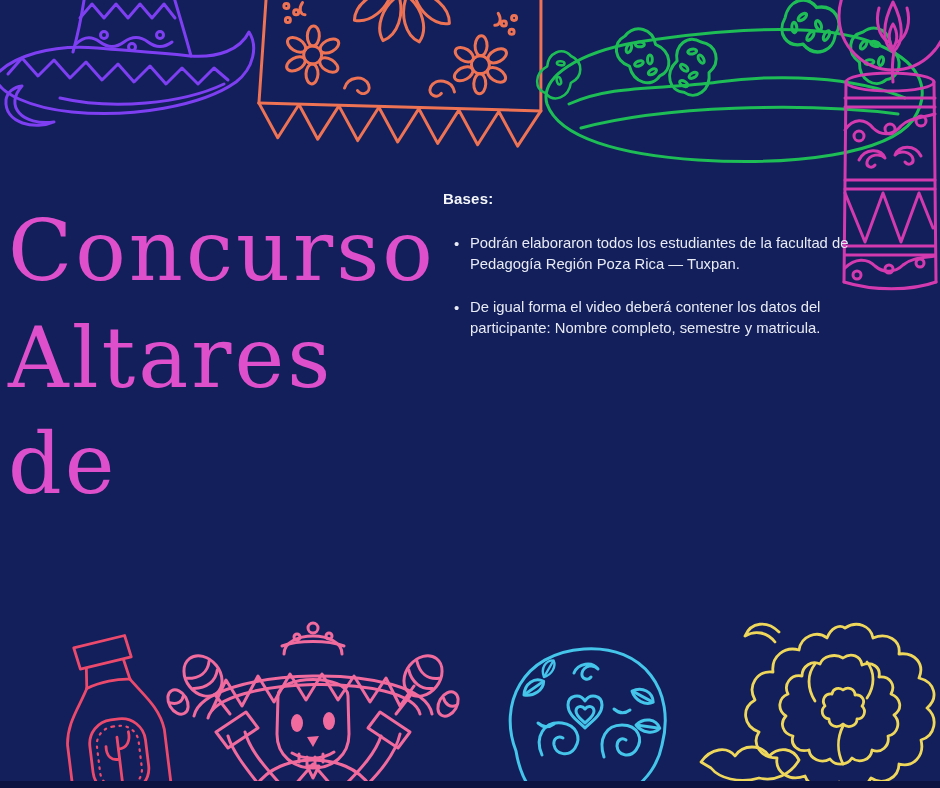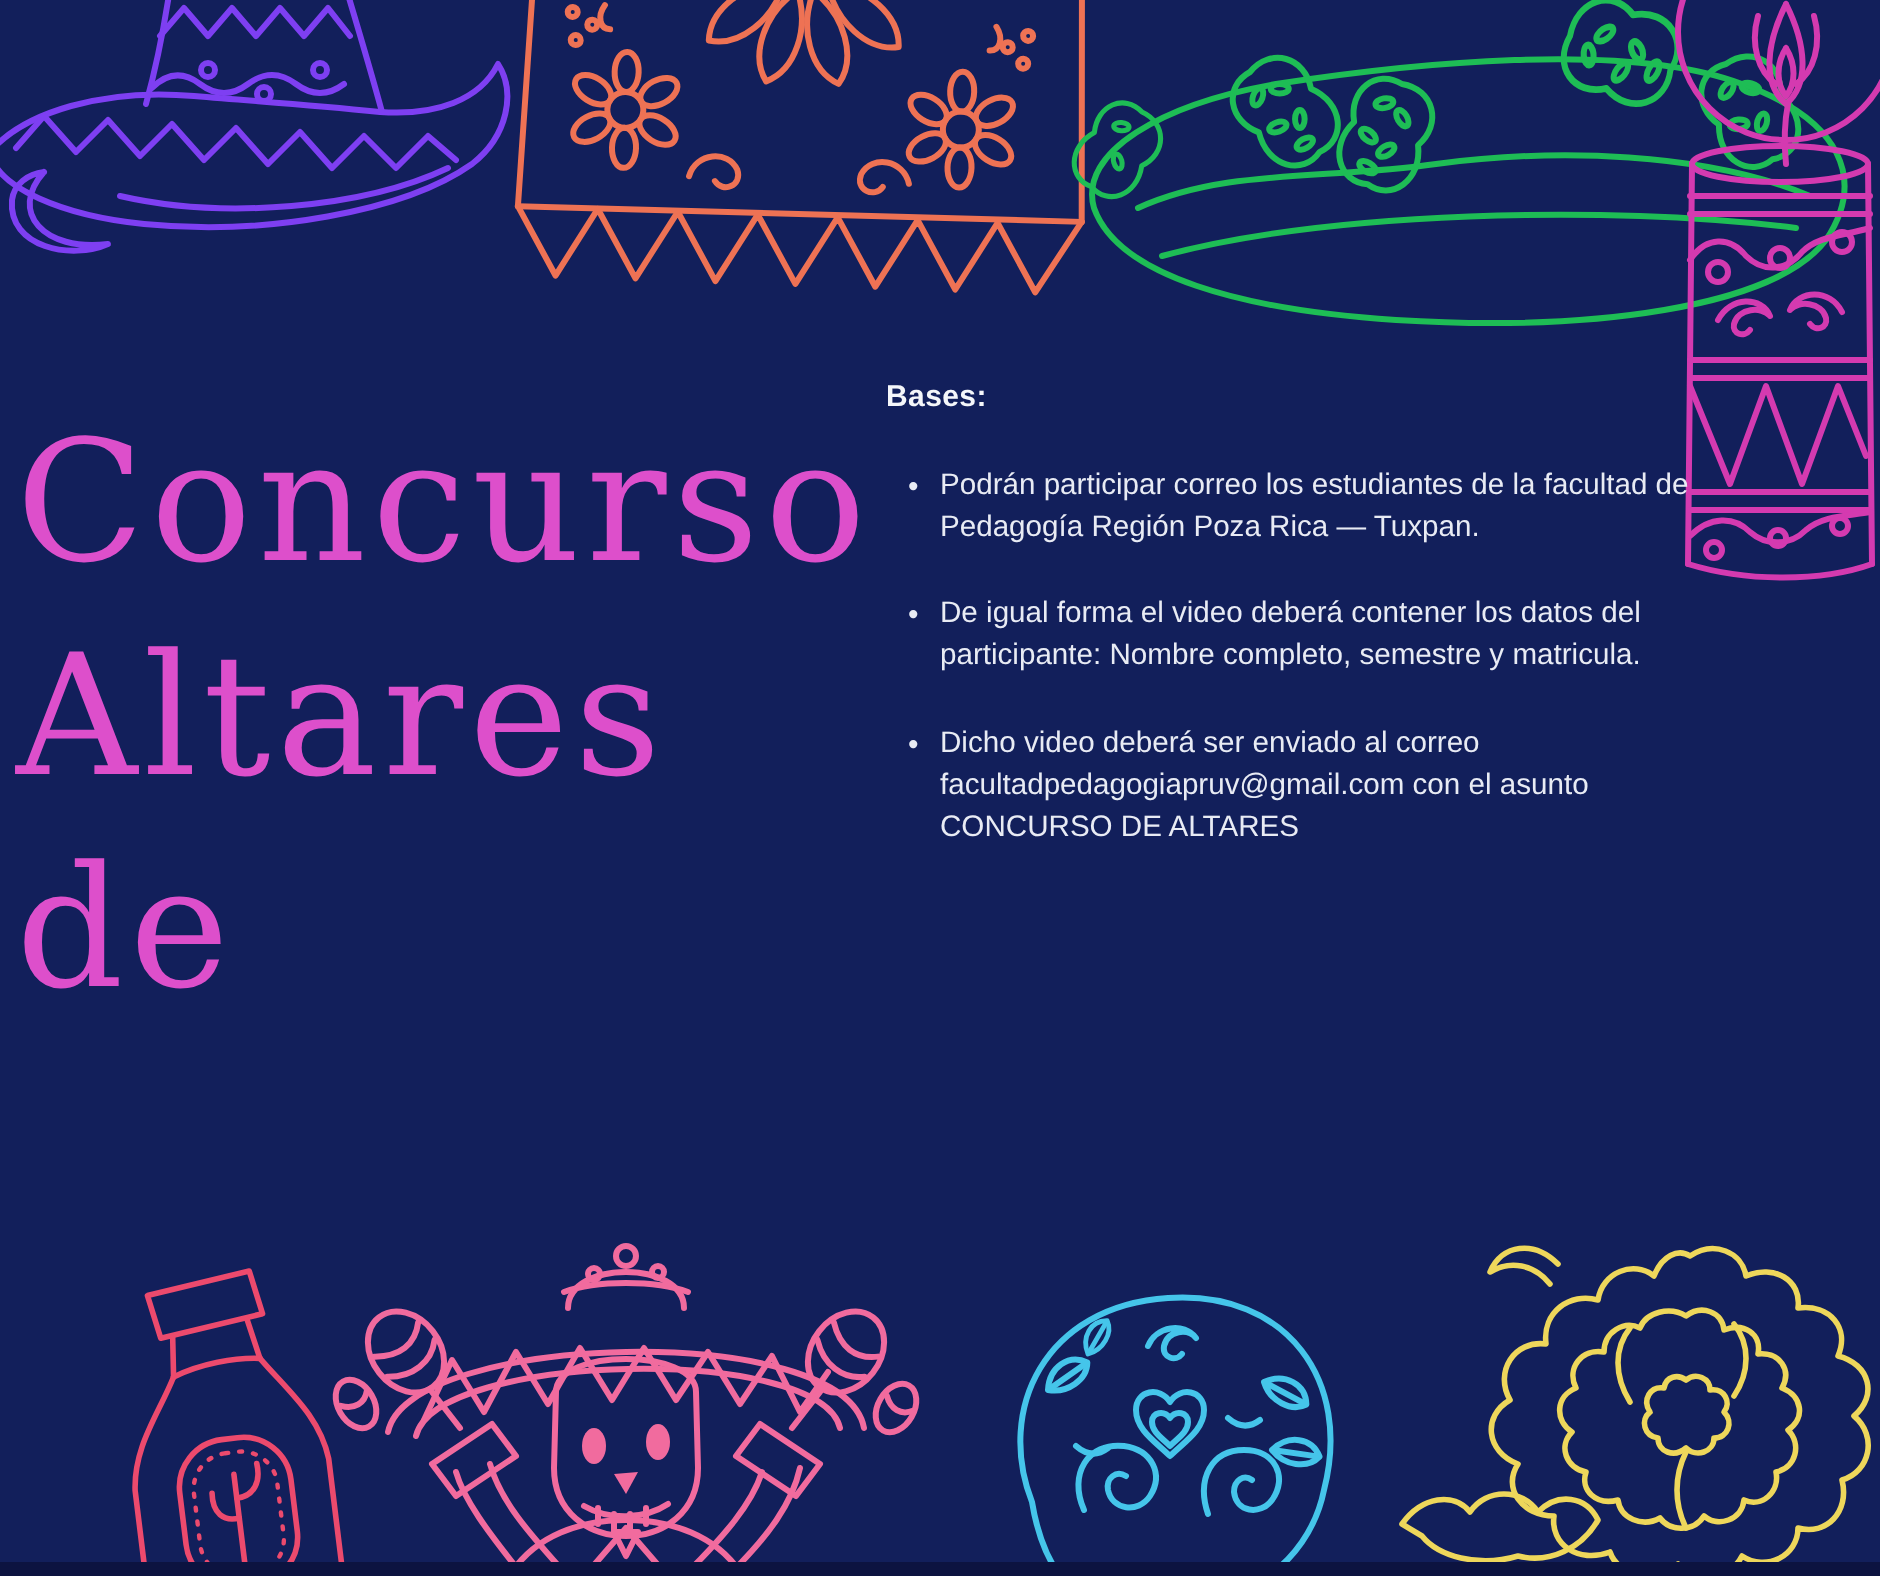--- a/index.html
+++ b/index.html
@@ -319,19 +319,18 @@
 
 <div class="title-block">
   <div class="title-line">Concurso</div>
   <div class="title-line">Altares</div>
   <div class="title-line">de</div>
 </div>
 
 <div class="content-col">
   <div class="bases-heading">Bases:</div>
   <ul class="bullets">
-    <li>Podrán participar correo los estudiantes de la facultad de Pedagogía Región Poza Rica — Tuxpan.</li>
+    <li>Podrán elaboraron todos los estudiantes de la facultad de Pedagogía Región Poza Rica — Tuxpan.</li>
     <li> De igual forma el video deberá contener los datos del participante: Nombre completo, semestre y matricula.</li>
-    <li>Dicho video deberá ser enviado al correo facultadpedagogiapruv@gmail.com con el asunto CONCURSO DE  ALTARES</li>
   </ul>
 </div>
 
 <div class="bottom-strip"></div>
 
 </body></html>

